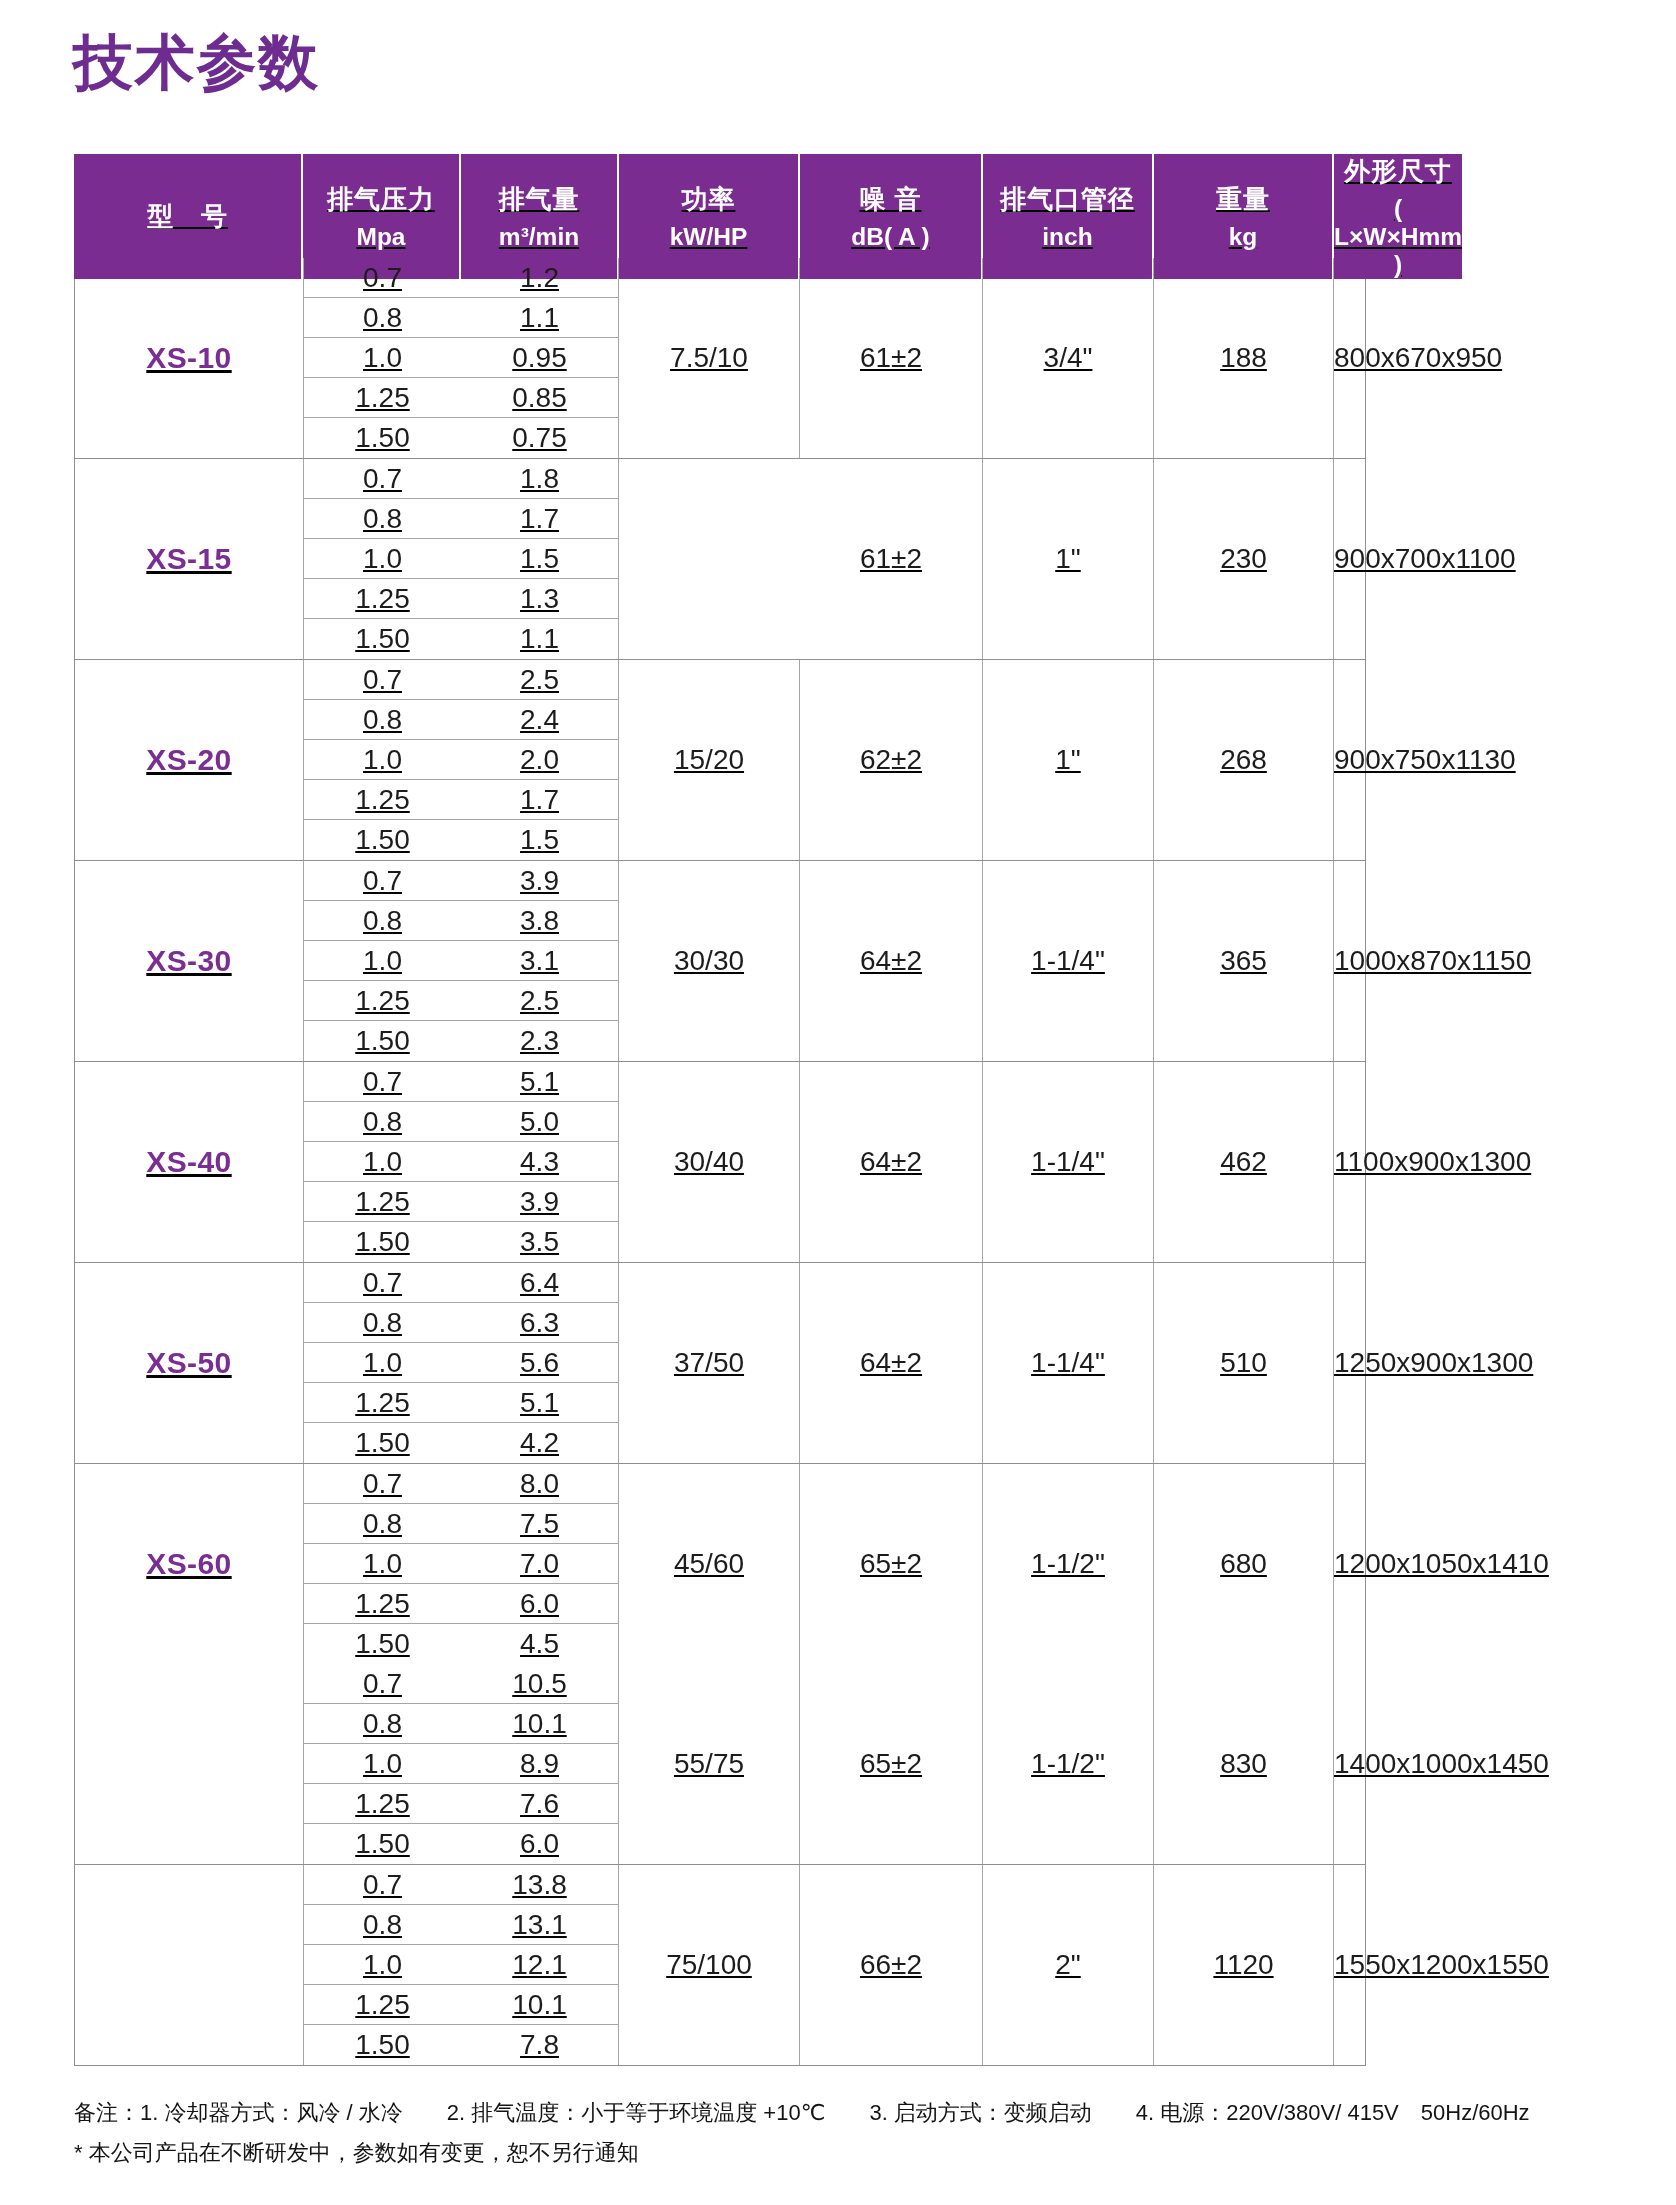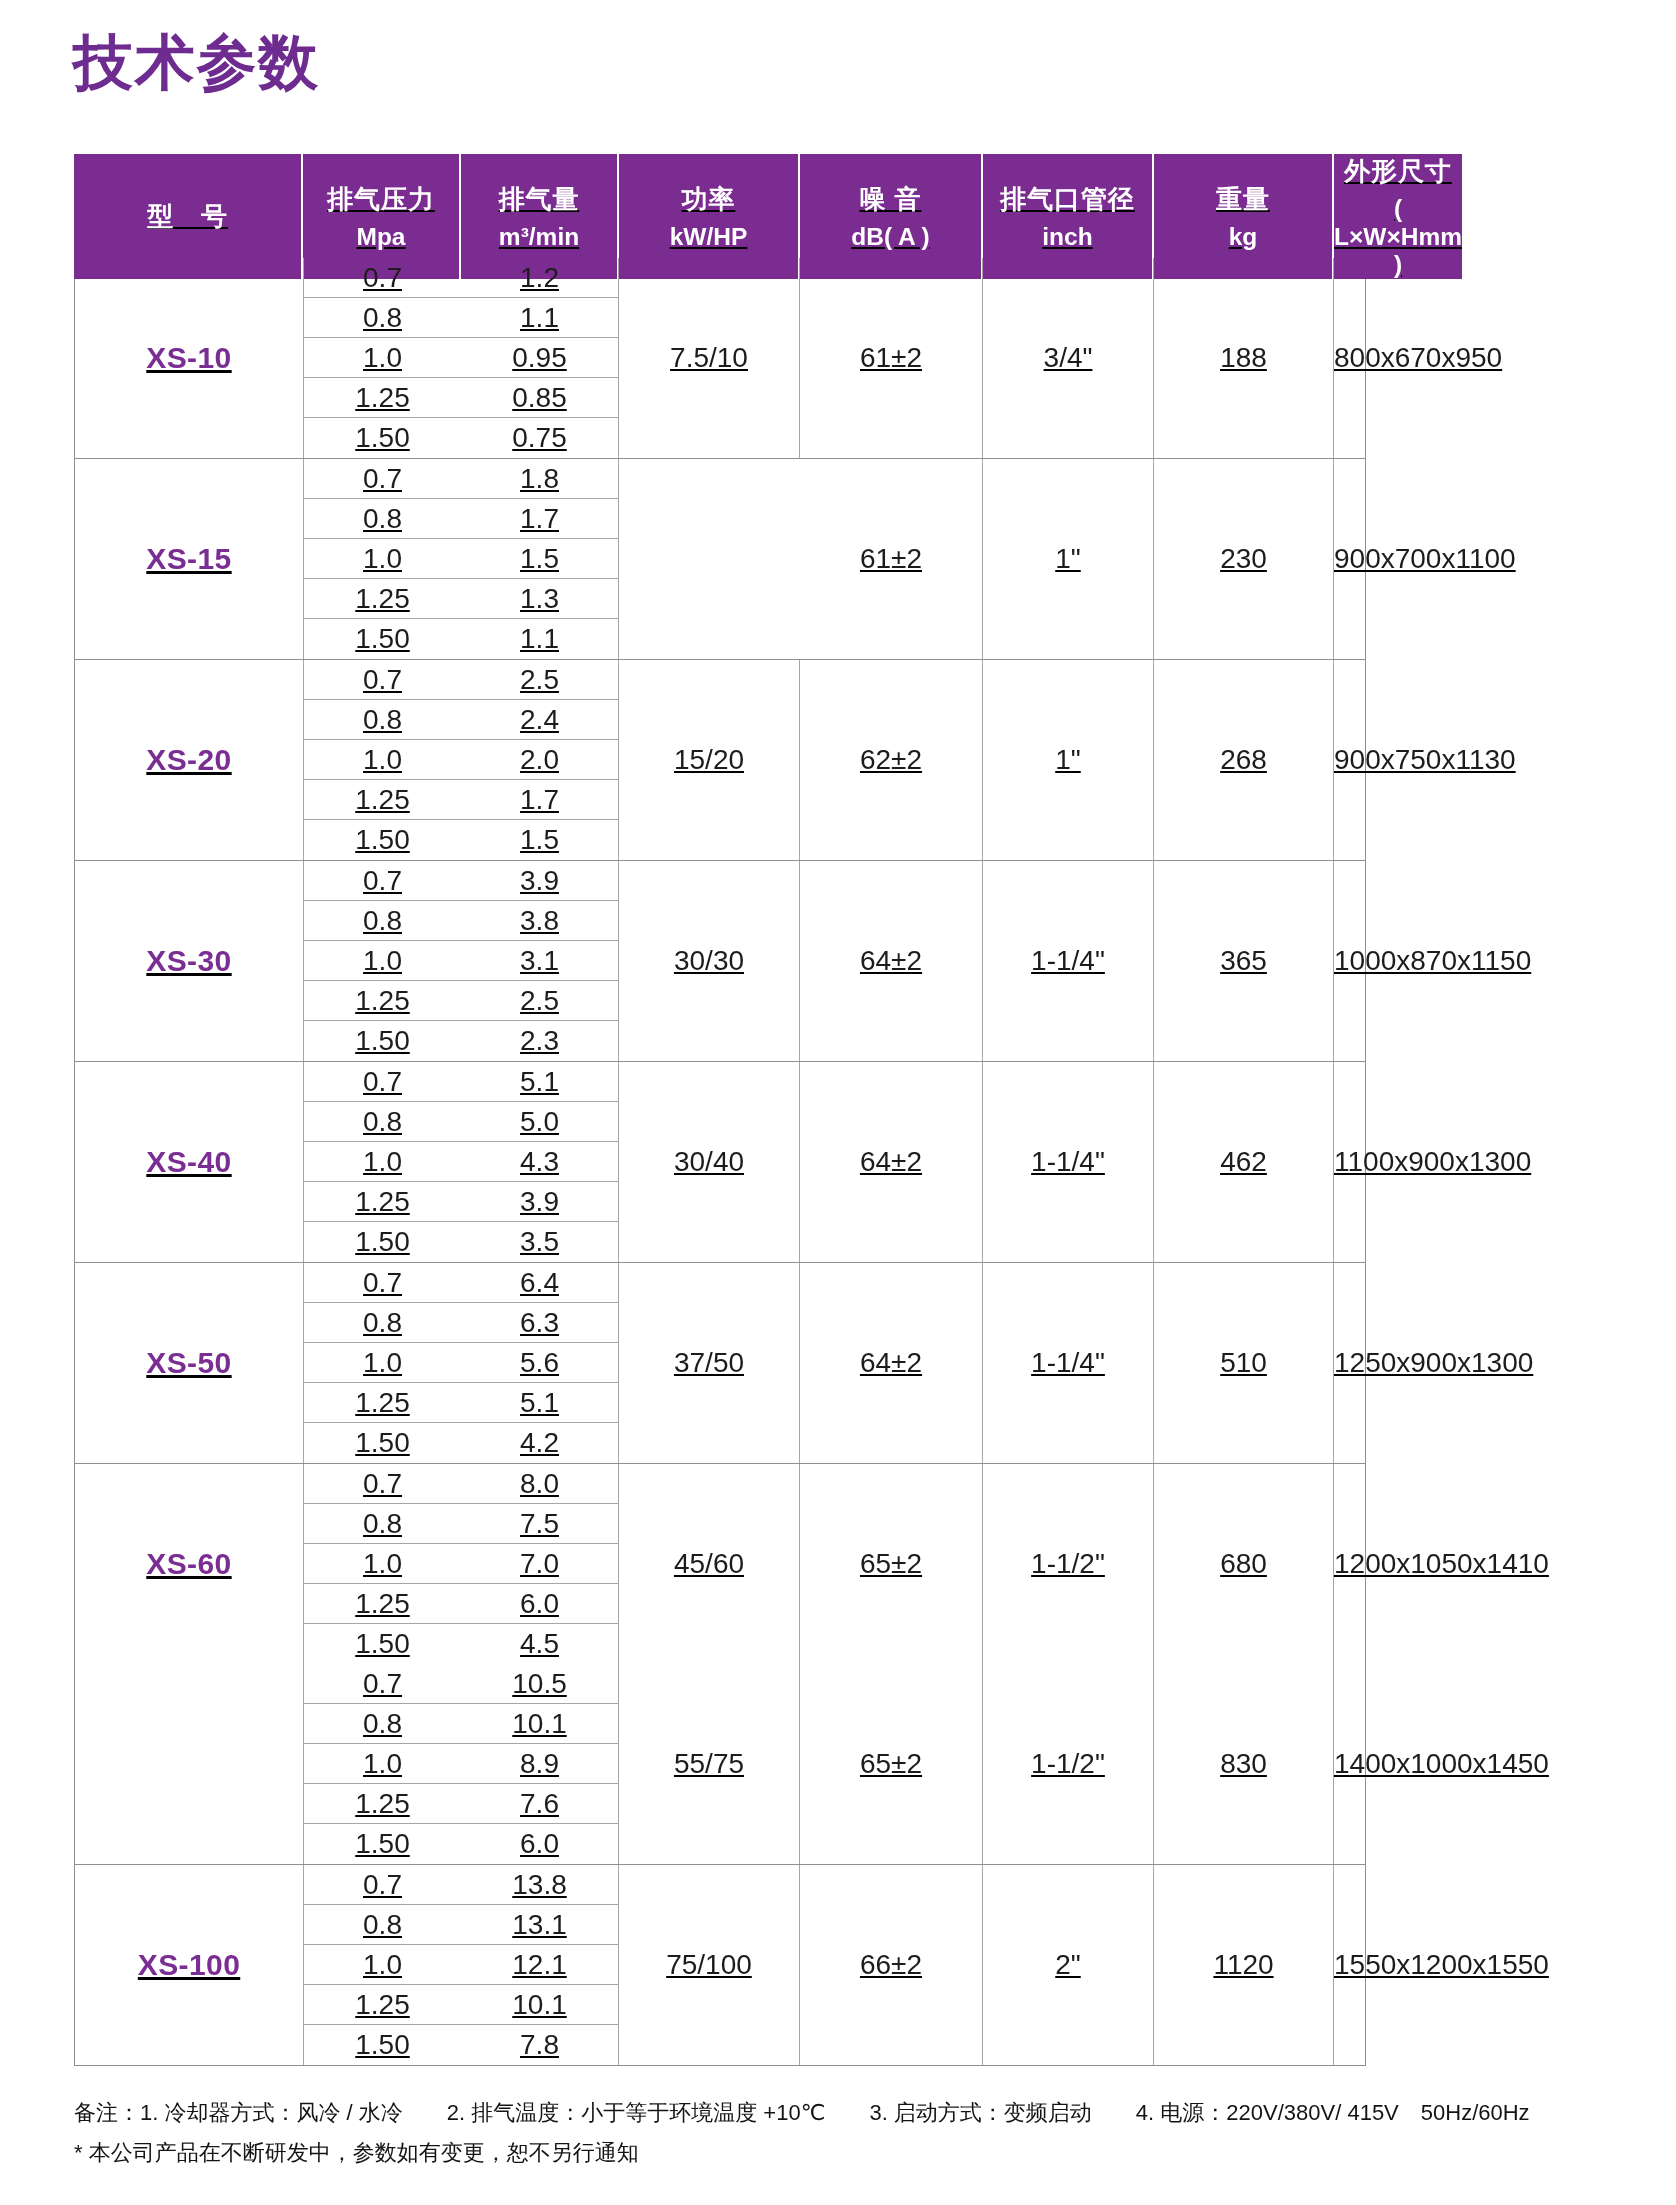--- a/index.html
+++ b/index.html
@@ -238,21 +238,20 @@
           <div class="c fl sep" style="grid-row: 3;">8.9</div>
           <div class="c fl sep" style="grid-row: 4;">7.6</div>
           <div class="c fl" style="grid-row: 5;">6.0</div>
           <div class="c mg col-power" style="grid-column: 4;">55/75</div>
           <div class="c mg col-noise" style="grid-column: 5;">65±2</div>
           <div class="c mg col-pipe" style="grid-column: 6;">1-1/2"</div>
           <div class="c mg col-weight" style="grid-column: 7;">830</div>
           <div class="c mg col-dims" style="grid-column: 8;">1400x1000x1450</div>
         </div>
         <div class="block">
-          <div class="c model">XS-100</div>
           <div class="c pr sep" style="grid-row: 1;">0.7</div>
           <div class="c pr sep" style="grid-row: 2;">0.8</div>
           <div class="c pr sep" style="grid-row: 3;">1.0</div>
           <div class="c pr sep" style="grid-row: 4;">1.25</div>
           <div class="c pr" style="grid-row: 5;">1.50</div>
           <div class="c fl sep" style="grid-row: 1;">13.8</div>
           <div class="c fl sep" style="grid-row: 2;">13.1</div>
           <div class="c fl sep" style="grid-row: 3;">12.1</div>
           <div class="c fl sep" style="grid-row: 4;">10.1</div>
           <div class="c fl" style="grid-row: 5;">7.8</div>

